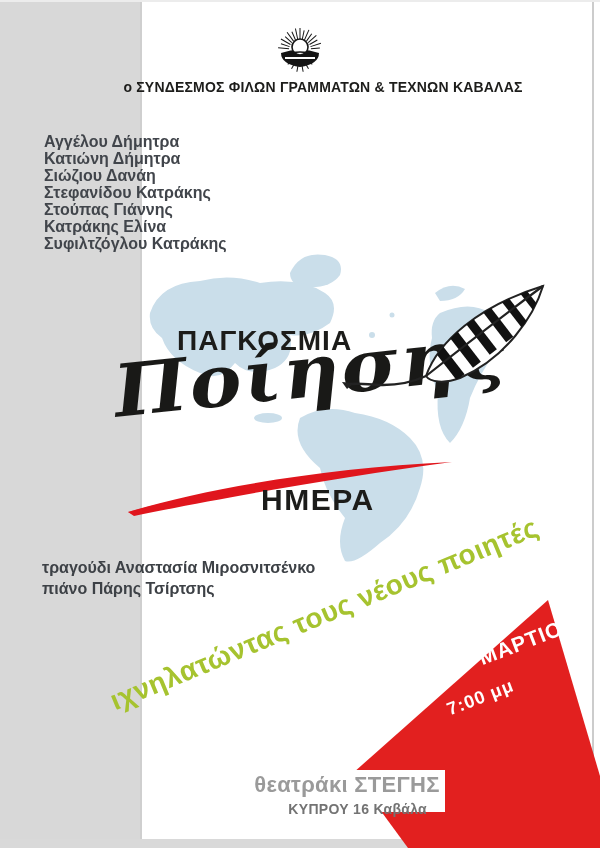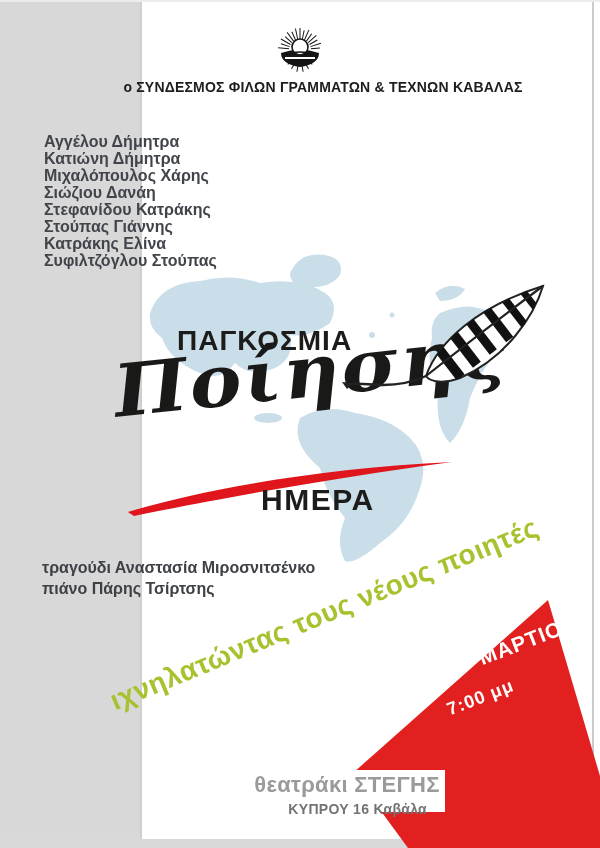--- a/index.html
+++ b/index.html
@@ -97,26 +97,25 @@
     <circle cx="28" cy="23" r="8" fill="#ffffff" stroke="#151515" stroke-width="1.6"></circle>
     <path d="M13,30 Q28,26 43,30" fill="none" stroke="#151515" stroke-width="1.5"></path>
     <line x1="13" y1="34" x2="43" y2="34" stroke="#ffffff" stroke-width="2"></line>
   </svg>
 
   <div class="org">ο ΣΥΝΔΕΣΜΟΣ ΦΙΛΩΝ ΓΡΑΜΜΑΤΩΝ &amp; ΤΕΧΝΩΝ ΚΑΒΑΛΑΣ</div>
 
   <div class="names">
     <div class="name">Αγγέλου Δήμητρα</div>
     <div class="name">Κατιώνη Δήμητρα</div>
-    <div class="name">Μιχαλόπουλος Χάρης</div>
     <div class="name">Σιώζιου Δανάη</div>
     <div class="name">Στεφανίδου Κατράκης</div>
     <div class="name">Στούπας Γιάννης</div>
     <div class="name">Κατράκης Ελίνα</div>
-    <div class="name">Συφιλτζόγλου Στούπας</div>
+    <div class="name">Συφιλτζόγλου Κατράκης</div>
   </div>
 
   <div class="title-top">ΠΑΓΚΟΣΜΙΑ</div>
 
   <div class="title-script">Ποίησης</div>
 
   <svg class="swoosh" width="345" height="68" viewBox="0 0 345 68">
     <path d="M8,60 C80,38 200,16 332,10 C212,26 92,48 14,64 Z" fill="#e0161d"></path>
     <path d="M8,60 C60,46 120,34 180,26 C120,40 60,52 14,63 Z" fill="#e0161d" opacity="0.55"></path>
   </svg>

